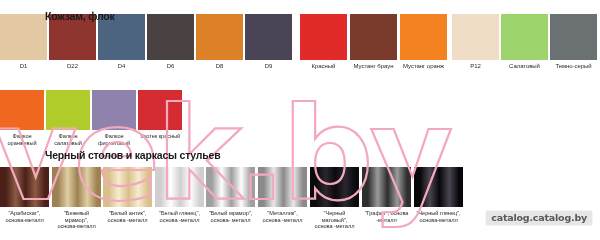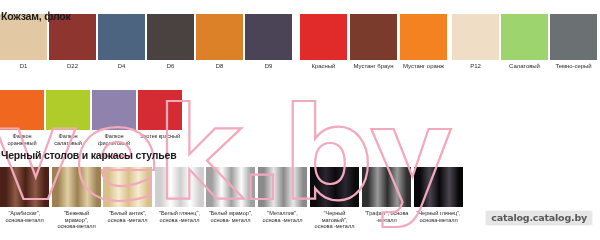--- a/index.html
+++ b/index.html
@@ -21,21 +21,21 @@
     font-family:"DejaVu Sans","Liberation Sans",sans-serif;
     font-weight:bold;font-size:128px;
     fill:none;stroke:#f3a9bd;stroke-width:2.2;
     letter-spacing:-4px;
   }
 
   
   .heading{
     position:absolute;left:1px;
     font-size:10.5px;font-weight:bold;color:#1a1a1a;
-    letter-spacing:-0.2px;white-space:nowrap;z-index:6;
+    letter-spacing:-0.2px;white-space:nowrap;z-index:6;padding-left:44px;
   }
   #h-leather{top:1px;}
   #h-legs{top:140px;}
 
   
   .row{position:absolute;left:0;display:block;z-index:4;}
   .cell{position:absolute;top:0;}
   .sw{
     width:100%;display:block;
     border:0;

